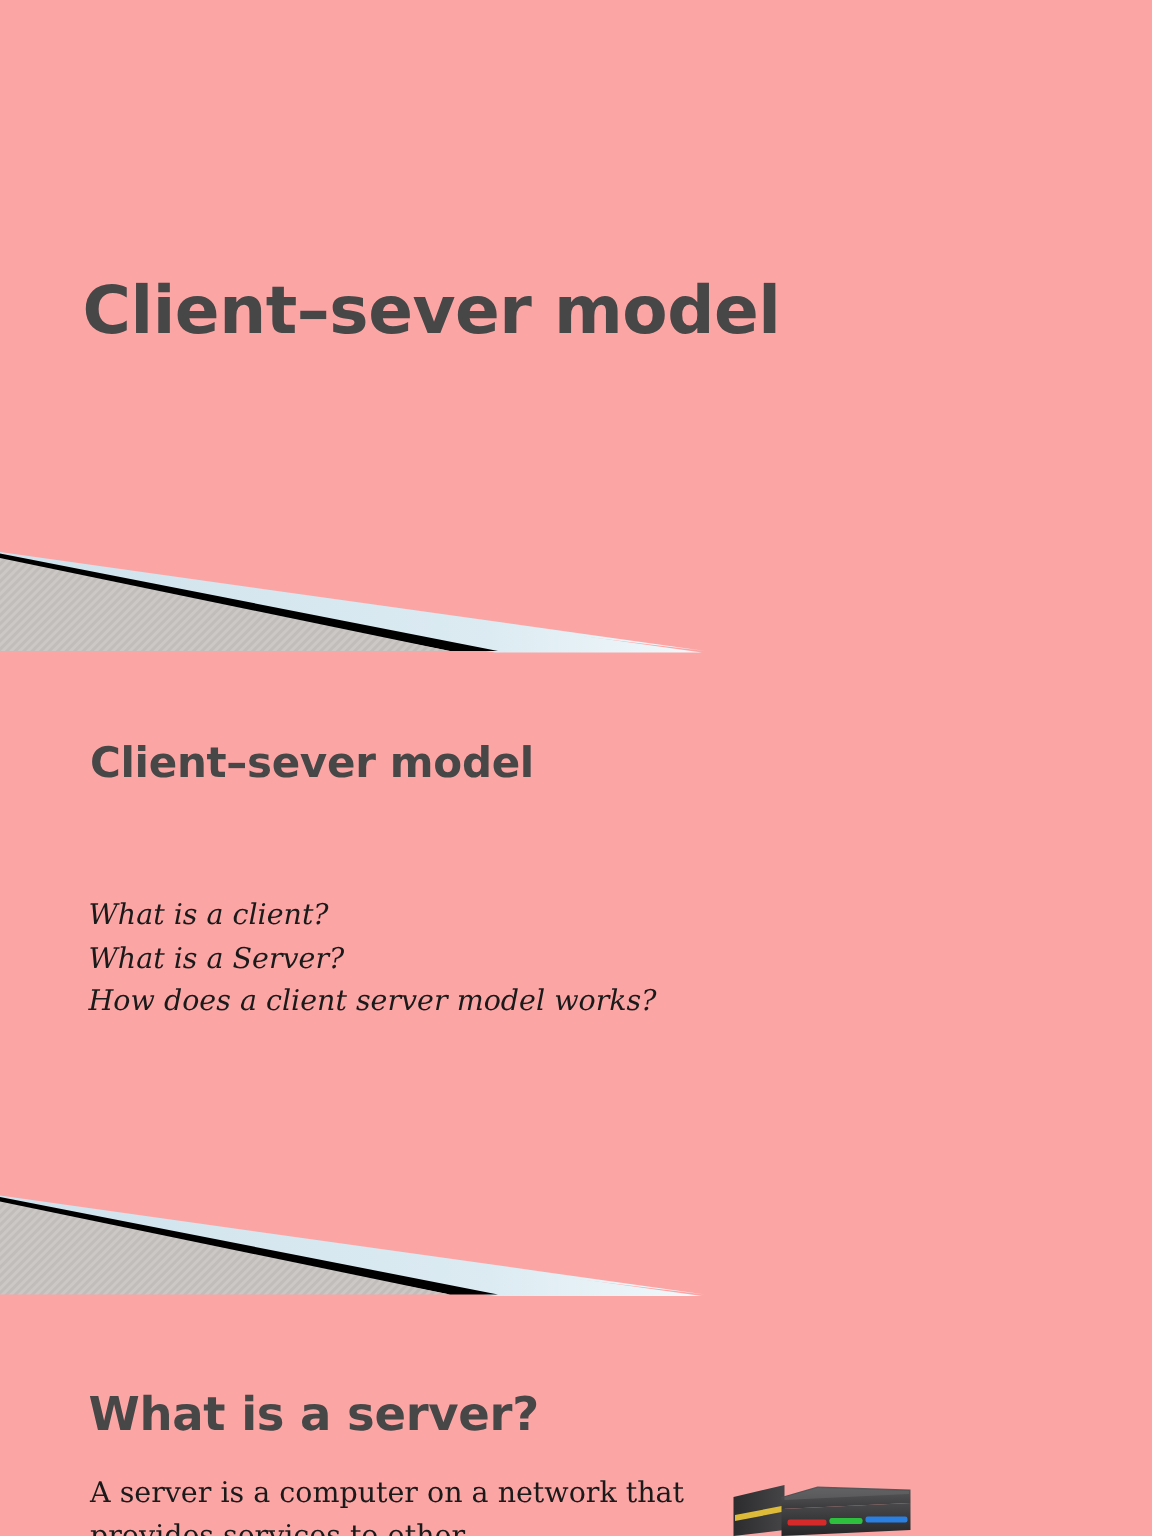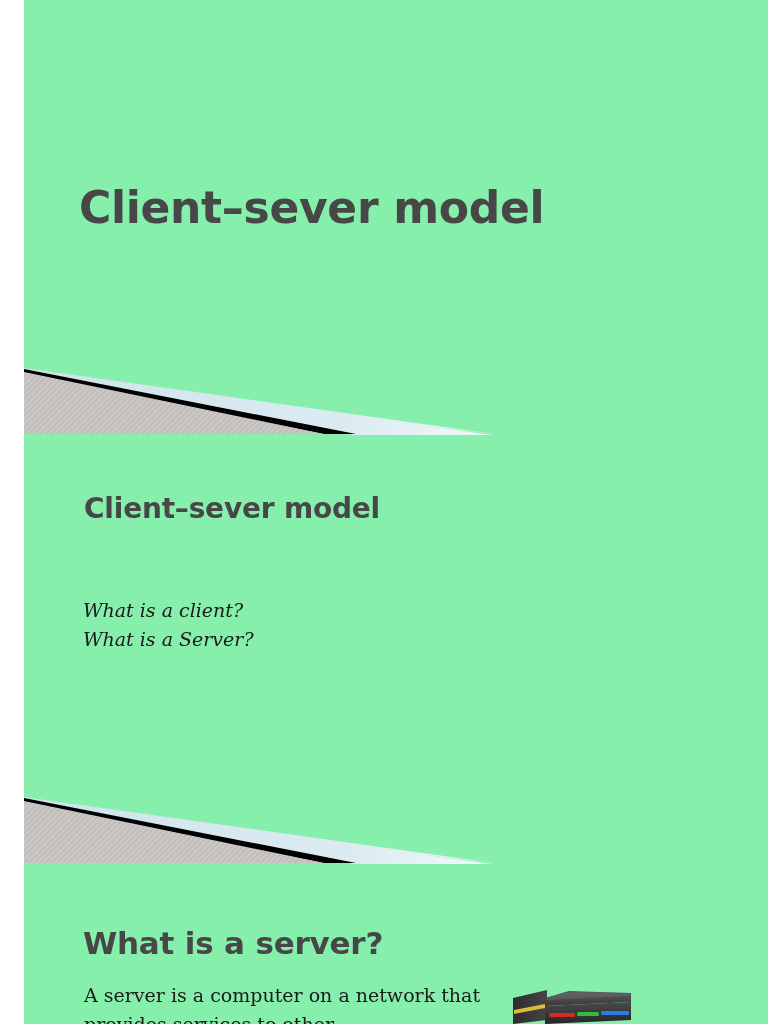--- a/index.html
+++ b/index.html
@@ -12,22 +12,21 @@
     height: 1024px;
     position: relative;
     overflow: hidden;
     font-family: "DejaVu Sans", sans-serif;
     -webkit-font-smoothing: antialiased;
   }
 
   .page {
     position: absolute;
     inset: 0;
-    background: #86efac;
-    margin-left: 24px;
+    background: #fca5a5;
   }
 
   
   .slide-title {
     position: absolute;
     left: 55px;
     top: 183px;
     width: 660px;
     font-family: "DejaVu Sans", sans-serif;
     font-size: 44px;
@@ -139,20 +138,21 @@
 
       <polygon points="0,14 300,76 0,76" fill="url(#hatch1)"></polygon>
     </svg>
   </div>
 
   <div class="slide2-heading">Client–sever model</div>
 
   <div class="slide2-body">
     <div class="line">What is a client?</div>
     <div class="line">What is a Server?</div>
+    <div class="line">How does a client server model works?</div>
   </div>
 
   <div class="banner banner-2">
     <svg viewBox="0 0 470 80" xmlns="http://www.w3.org/2000/svg" aria-hidden="true">
       <defs>
         <pattern id="hatch2" width="4" height="4" patternTransform="rotate(45)" patternUnits="userSpaceOnUse">
           <rect width="4" height="4" fill="#cbc8c6"></rect>
           <rect width="2" height="4" fill="#c0bdbb"></rect>
         </pattern>
         <linearGradient id="bluefade2" x1="0" y1="0" x2="1" y2="0">

